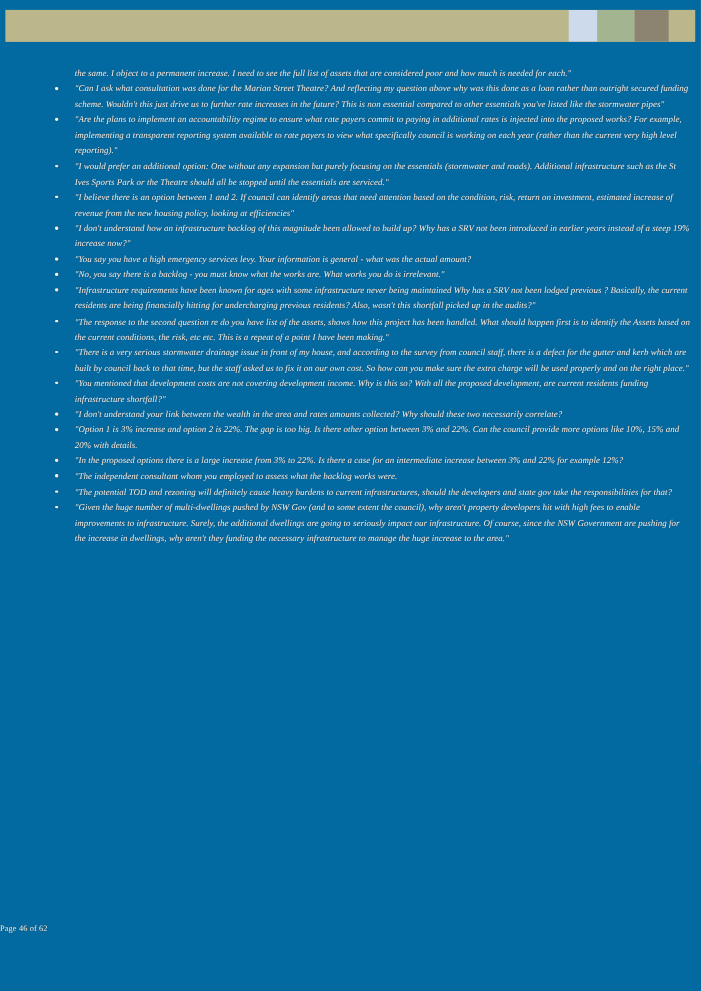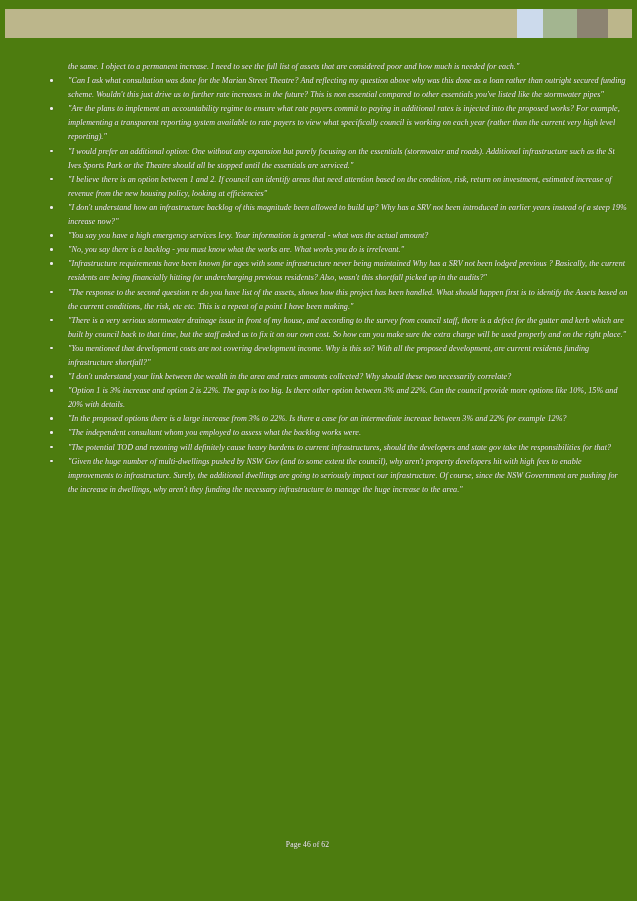--- a/index.html
+++ b/index.html
@@ -15,21 +15,21 @@
     overflow: hidden;
     position: relative;
   }
 
   .page {
     position: absolute;
     left: 0;
     top: 0;
     width: 637px;
     height: 901px;
-    background: #4d7c0f;
+    background: #0369a1;
     box-sizing: border-box;
   }
 
   
   .header-band {
     position: absolute;
     left: 5px;
     top: 9px;
     width: 627px;
     height: 29px;
@@ -104,21 +104,21 @@
   }
 
   
   .footer {
     position: absolute;
     left: 0;
     top: 833px;
     width: 637px;
     padding-right: 22px;
     box-sizing: border-box;
-    text-align: center;
+    text-align: left;
   }
   .footer .page-num {
     color: #efefea;
     font-style: normal;
     font-size: 7.6px;
     line-height: 11px;
     letter-spacing: 0.1px;
     text-shadow: 0 0 1px rgba(60,60,60,0.85);
   }
 </style>

